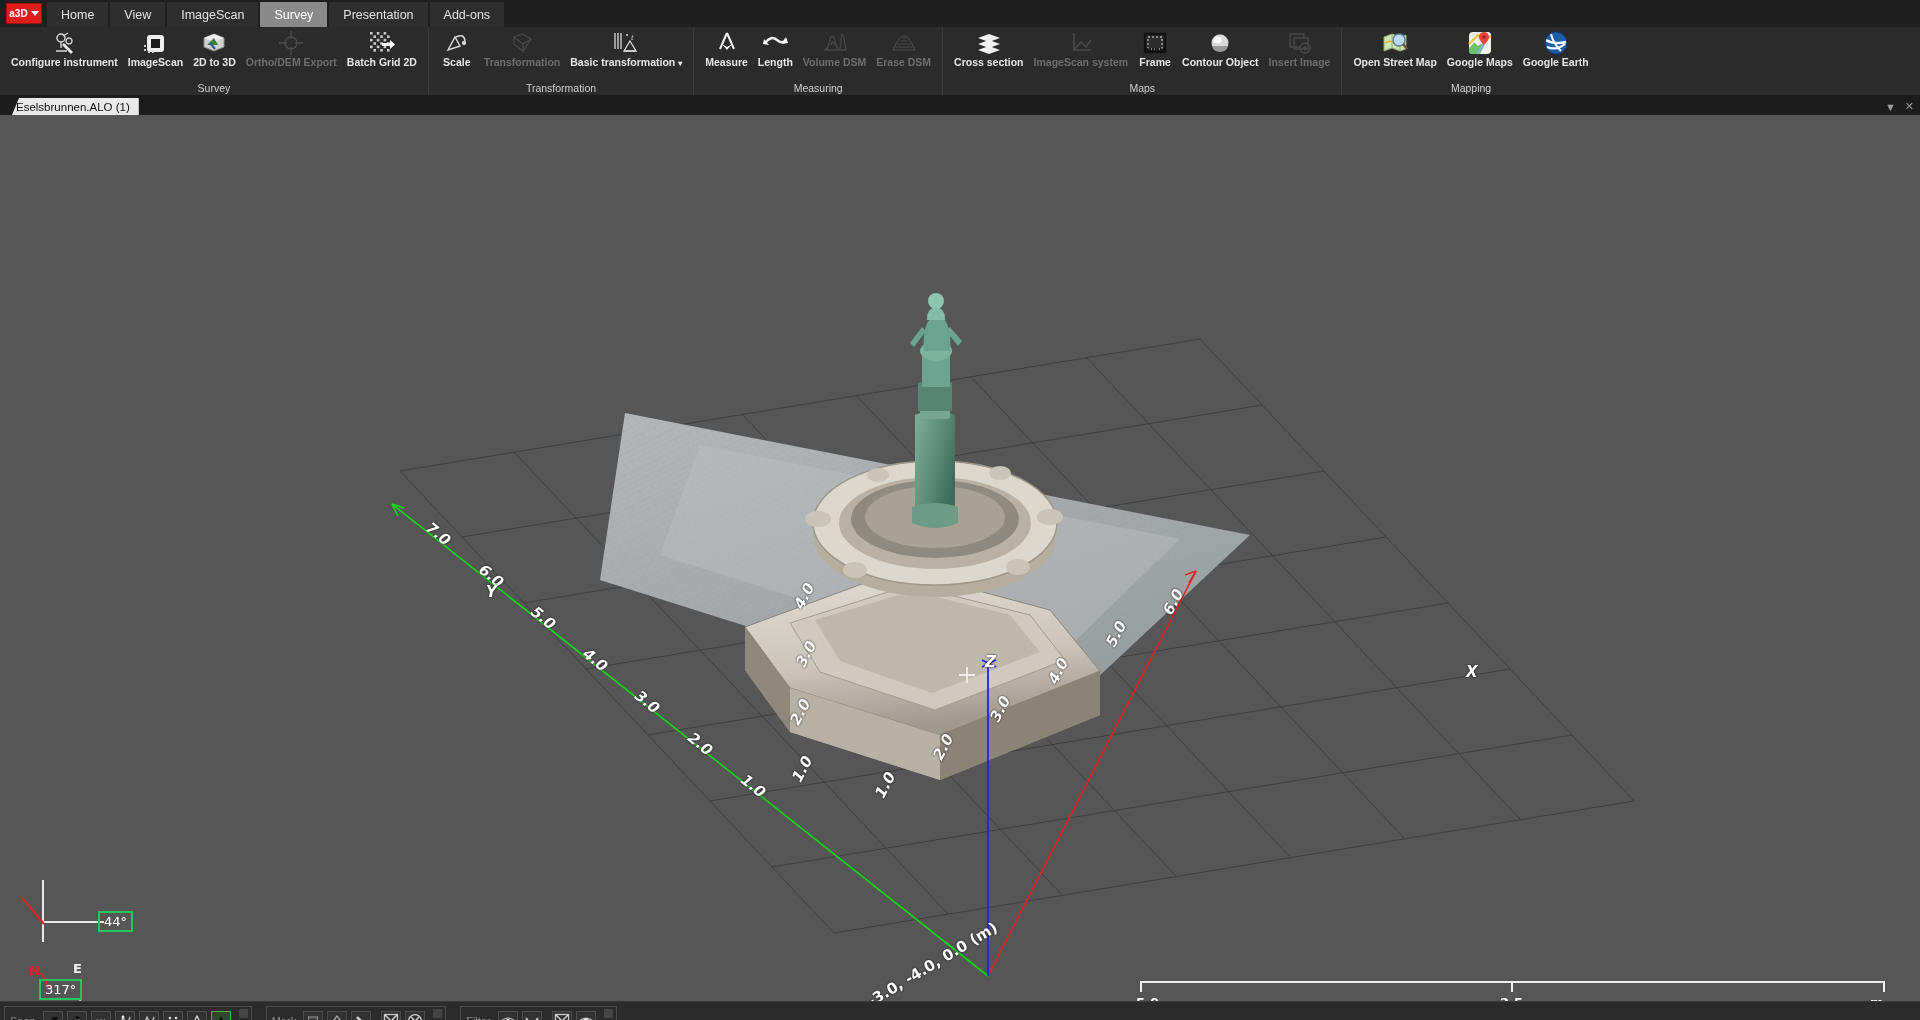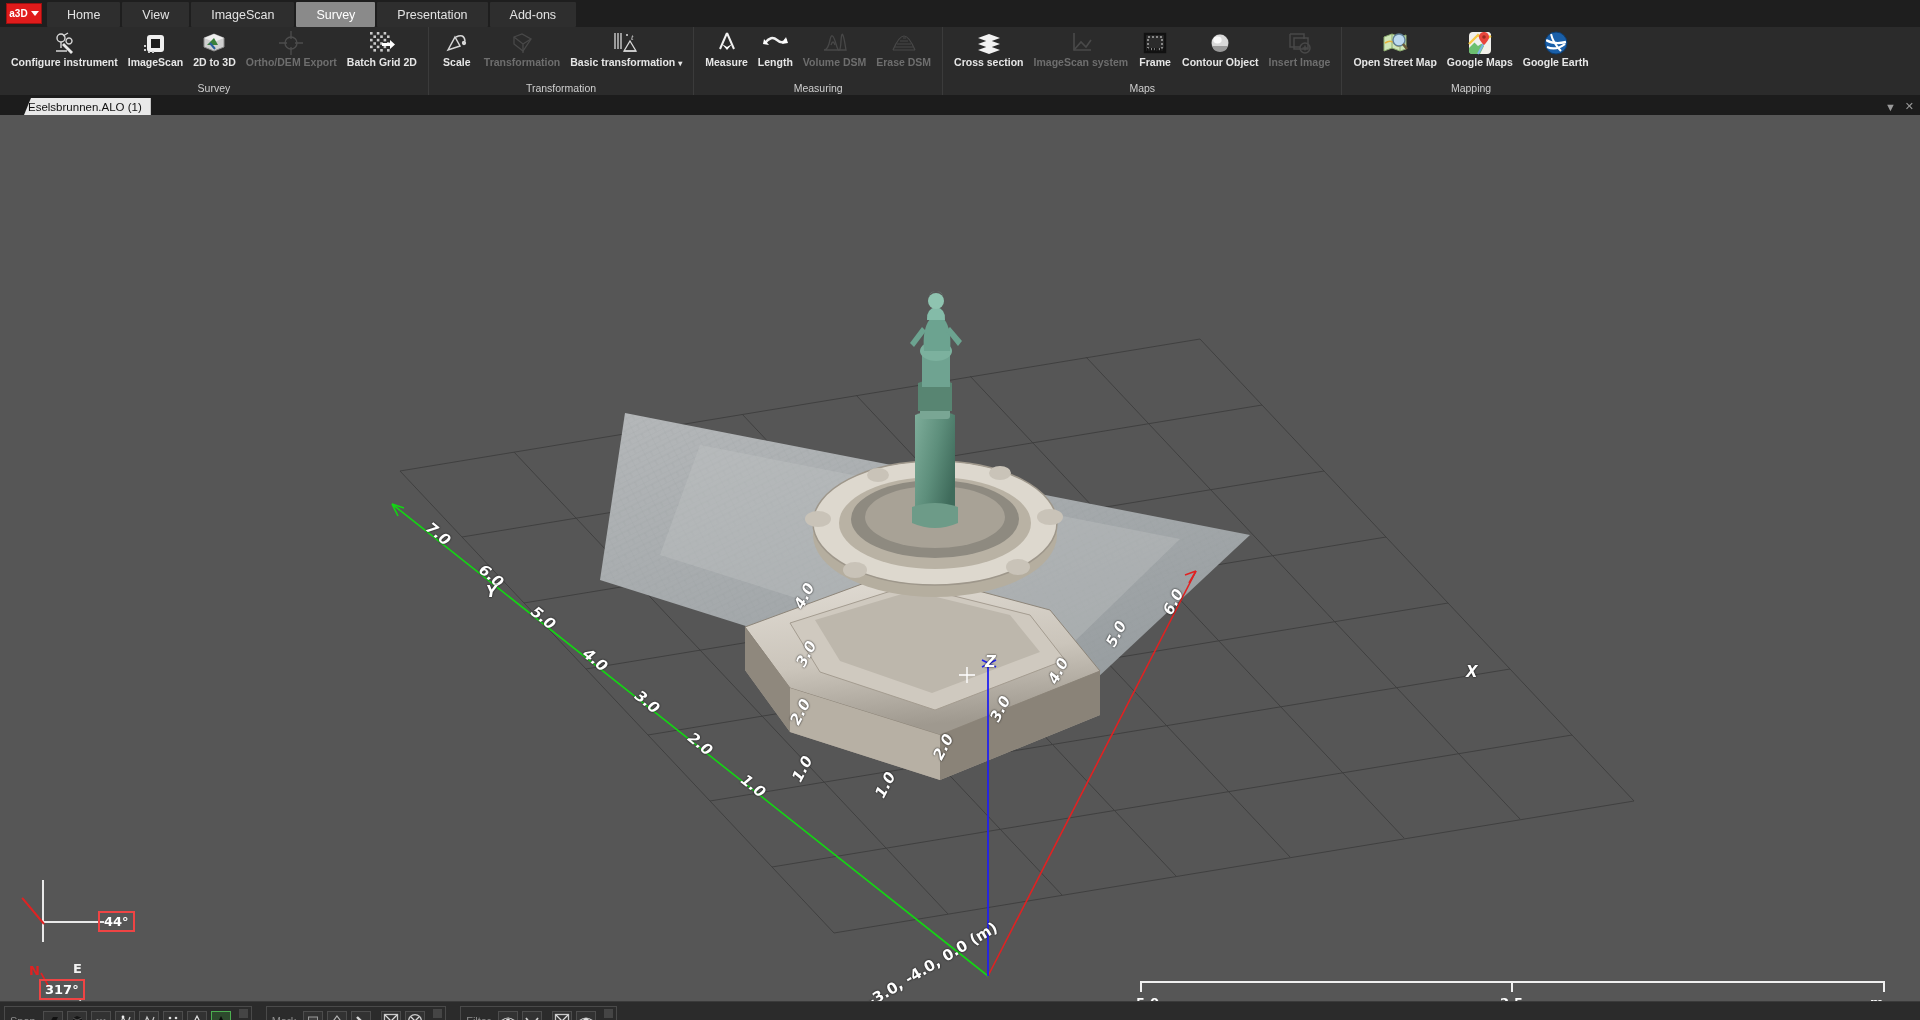--- a/index.html
+++ b/index.html
@@ -6,21 +6,21 @@
   html,body{ width:1920px; height:1020px; overflow:hidden; background:#2b2b2b;
     font-family:"Liberation Sans", sans-serif; color:#e8e8e8; }
 
   
   #menubar{ height:27px; background:#1e1e1e; display:flex; align-items:stretch; }
   #app-badge{ width:36px; margin:3px 4px 3px 6px; background:#e01b1b; color:#fff;
     font-size:10px; font-weight:bold; display:flex; align-items:center;
     justify-content:center; gap:3px; border:1px solid #9d1111; }
   #app-badge .caret{ width:0;height:0;border-left:4px solid transparent;
     border-right:4px solid transparent;border-top:5px solid #fff; }
-  .menu-tab{ padding:0 20px; display:flex; align-items:center; font-size:12.5px;
+  .menu-tab{ padding:0 14px; display:flex; align-items:center; font-size:12.5px;
     color:#e3e3e3; background:#2e2e2e; margin:2px 1px 0 1px; border-radius:1px; }
   .menu-tab.active{ background:#8a8a8a; color:#fff; }
 
   
   #ribbon{ height:68px; background:#2b2b2b; display:flex; align-items:flex-start;
     position:relative; }
   .rgroup{ display:flex; flex-direction:column; height:68px; position:relative;
     padding:0 6px; }
   .rgroup + .rgroup{ border-left:1px solid #3b3b3b; }
   .rgroup-items{ display:flex; align-items:flex-start; height:54px; }
@@ -28,21 +28,21 @@
     line-height:14px; }
   .rbtn{ width:auto; min-width:44px; padding:2px 5px 0 5px; display:flex;
     flex-direction:column; align-items:center; text-align:center; }
   .rbtn .ico{ height:28px; display:flex; align-items:center; justify-content:center; }
   .rbtn .lbl{ font-size:10.5px; line-height:11.5px; color:#e6e6e6;font-weight:bold; }
   .rbtn.disabled .lbl{ color:#6e6e6e; }
   .rbtn .lbl .drop{ font-size:8px; }
 
   
   #docstrip{ height:20px; background:#1c1c1c; display:flex; align-items:flex-end;
-    position:relative; padding-left:24px; }
+    position:relative; padding-left:12px; }
   #doctab{ background:#e9e9e9; color:#111; font-size:11.5px; height:17px;
     display:flex; align-items:center; padding:0 9px 0 4px;
     clip-path:polygon(7px 0,100% 0,100% 100%,0 100%); }
   #docstrip-ctrls{ position:absolute; right:6px; bottom:2px; display:flex;
     gap:9px; align-items:center; color:#9a9a9a; font-size:11px; }
 
   
   #viewport{ position:relative; width:1920px; height:886px; background:#565656;
     overflow:hidden; }
   #vpinner{ position:absolute; inset:0; }
@@ -52,22 +52,22 @@
     text-shadow:0 0 2px #000; }
 
   
   #elev-widget{ position:absolute; left:20px; top:765px; width:110px; height:70px; }
   #elev-widget .vline{ position:absolute; left:22px; top:0; width:2px; height:62px;
     background:#e9e9e9; }
   #elev-widget .hline{ position:absolute; left:22px; top:41px; width:62px; height:2px;
     background:#e9e9e9; }
   #elev-widget .needle{ position:absolute; left:23px; top:10px; width:2px; height:34px;
     background:#e02222; transform-origin:bottom center; transform:rotate(-40deg); }
-  .degbox{ position:absolute; border:2px solid #ef4444; color:#fff; font-size:13px;
-    font-weight:bold; padding:1px 4px; font-family:"DejaVu Sans", sans-serif; }
+  .degbox{ position:absolute; border:2px solid #22c55e; color:#fff; font-size:13px;
+    font-weight:normal; padding:1px 4px; font-family:"DejaVu Sans", sans-serif; }
 
   #compass{ position:absolute; left:25px; top:850px; width:80px; height:55px; }
   #compass .lab{ position:absolute; font-size:13px; font-weight:bold; color:#f2f2f2;
     font-family:"DejaVu Sans", sans-serif; }
   #compass .lab.n{ color:#e02222; }
 
   
   #scalebar{ position:absolute; left:1140px; top:852px; width:745px; height:42px; }
   #scalebar .bar{ position:absolute; left:0; top:14px; width:745px; height:2px;
     background:#f0f0f0; }

